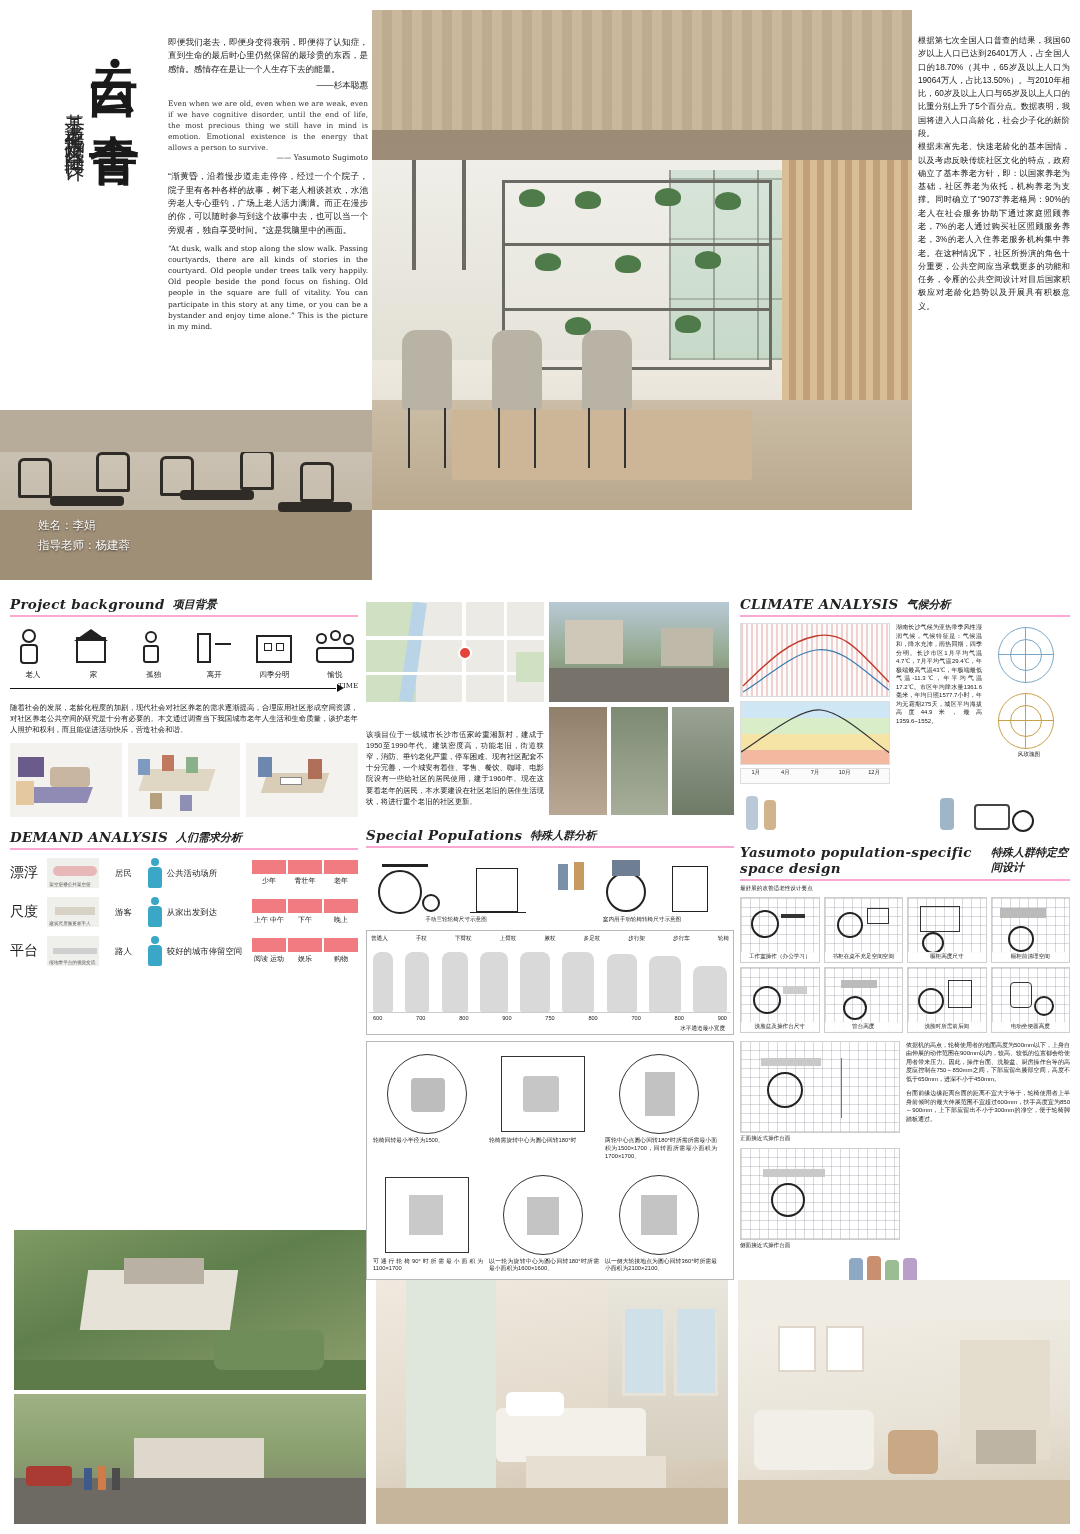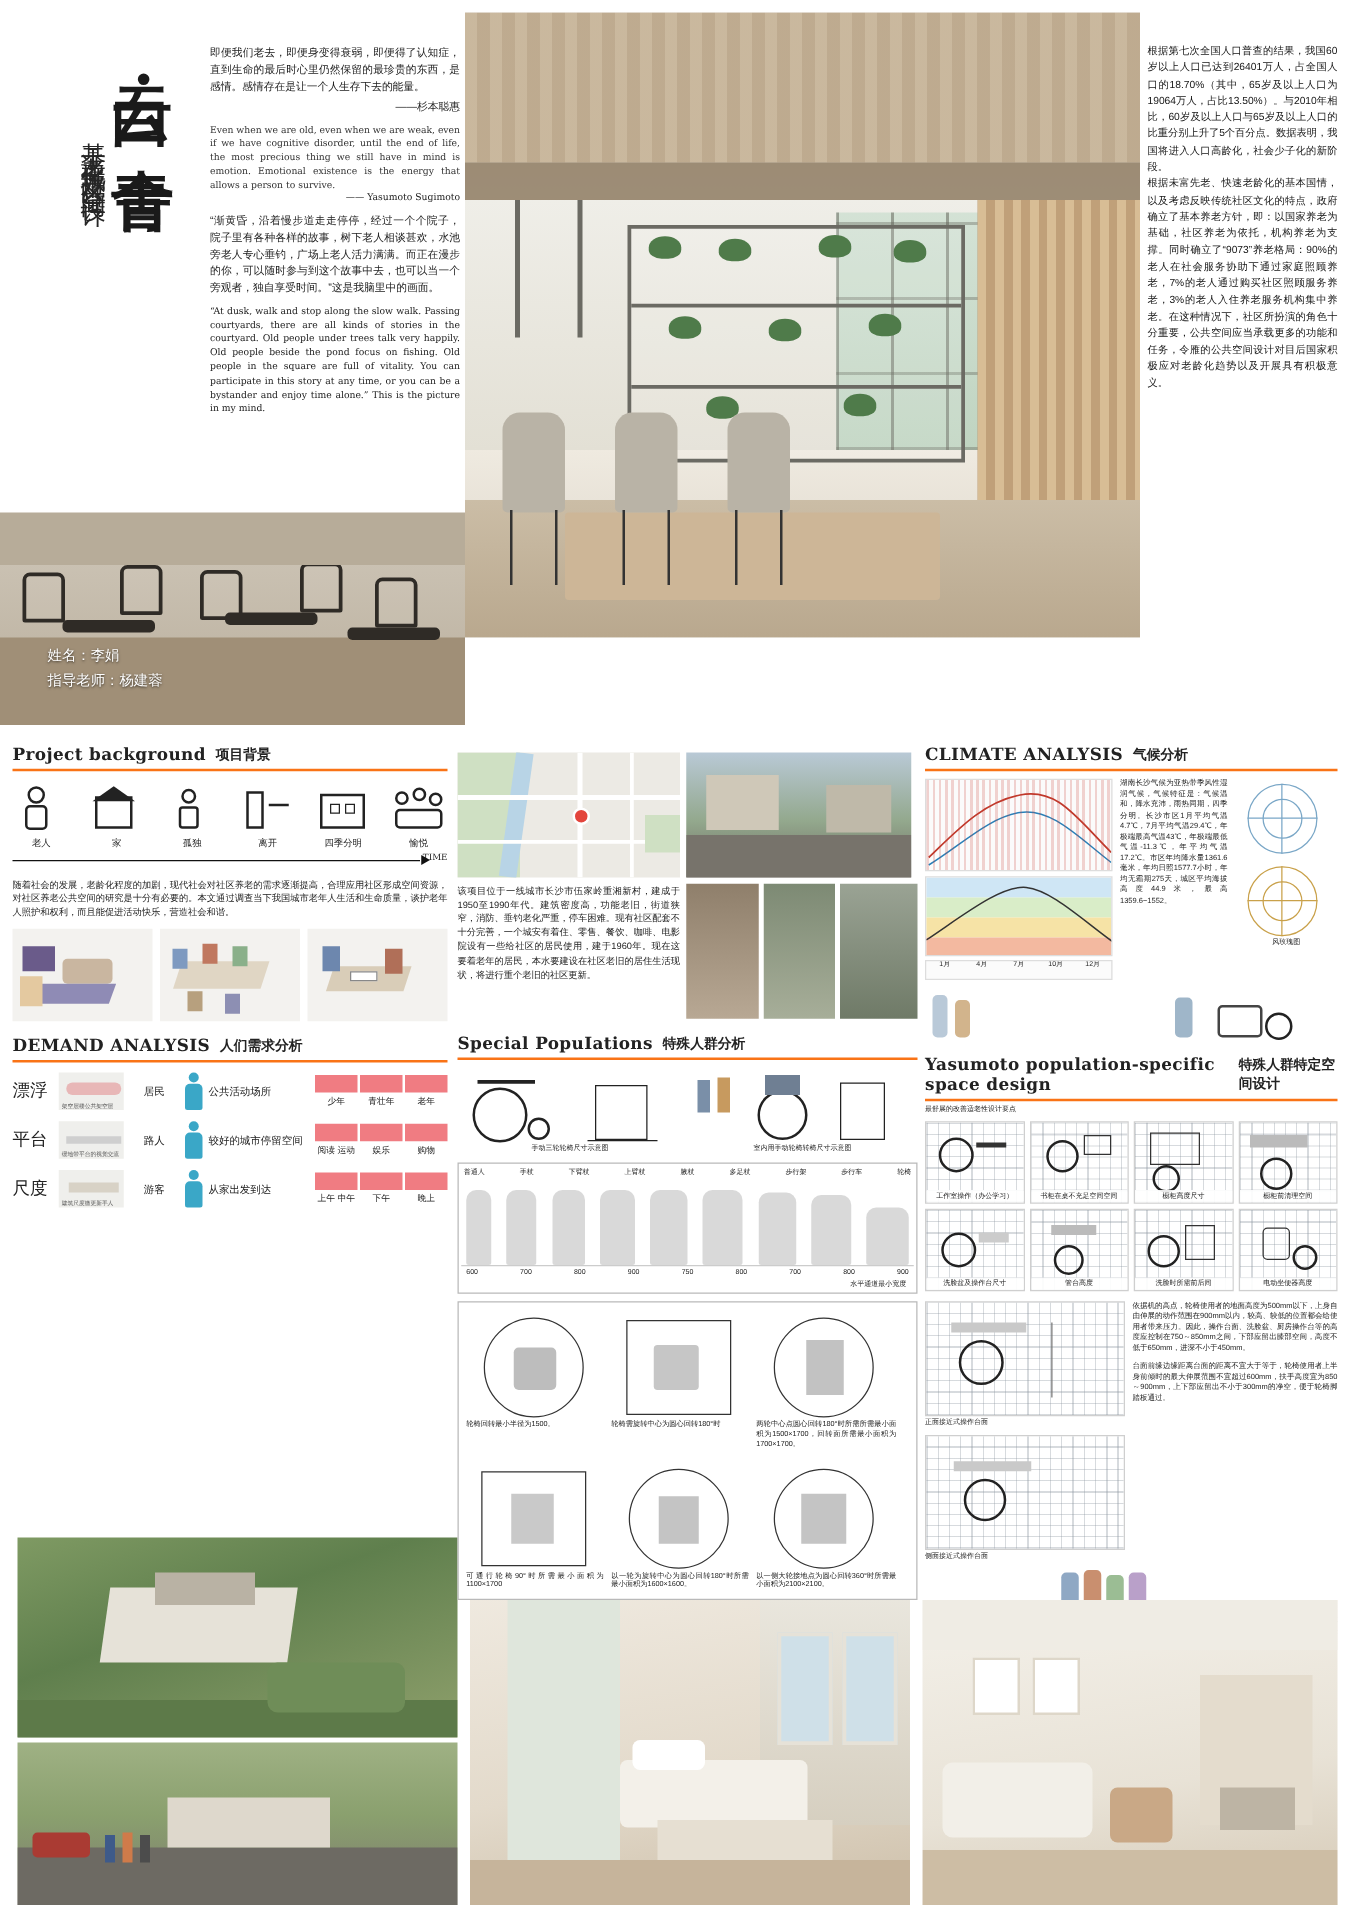--- a/index.html
+++ b/index.html
@@ -69,21 +69,21 @@
   .q-attr { font-size:8.6px; text-align:right; margin-top:4px; }
   .q-en { font-size:7.4px; line-height:1.5; color:#333; text-align:justify; margin-top:6px; font-family:"DejaVu Serif", serif;}
   .q-attr2{ font-size:7.4px; text-align:right; font-family:"DejaVu Serif", serif;}
   .q-zh2 { font-size:8.6px; line-height:1.55; margin-top:8px; text-align:justify;}
   .q-en2 { font-size:7.4px; line-height:1.5; margin-top:6px; text-align:justify; font-family:"DejaVu Serif", serif;}
 
   .right-text { position:absolute; left:918px; top:34px; width:152px;
     font-size:8.2px; line-height:1.62; text-align:justify; color:#151515; }
 
   
-  .sec-h { display:flex; align-items:flex-start; gap:8px; border-bottom:2px solid #f97316; padding-bottom:3px; }
+  .sec-h { display:flex; align-items:center; gap:8px; border-bottom:2px solid #f9a8d4; padding-bottom:3px;font-style:italic; }
   .sec-h .en { font-family:"DejaVu Serif", serif; font-weight:bold; font-size:13.5px; letter-spacing:.3px; }
   .sec-h .zh { font-size:11px; font-weight:bold; color:#222; }
 
   
   .col-a { position:absolute; left:10px; top:596px; width:348px; }
   .col-b { position:absolute; left:366px; top:596px; width:368px; }
   .col-c { position:absolute; left:740px; top:596px; width:330px; }
 
   .body-zh { font-size:7.4px; line-height:1.5; text-align:justify; color:#1c1c1c; }
 
@@ -330,20 +330,46 @@
           </div>
           <div class="dm-barlabels">
             <span>少年</span>
             <span>青壮年</span>
             <span>老年</span>
           </div>
         </div>
       </div>
 
       <div class="demand-line">
+        <div class="dm-key">尺度</div>
+        <div class="dm-thumb">
+          <div style="position:absolute;left:8px;top:10px;width:40px;height:8px;background:#d8d2c6;"></div>
+          <div class="dm-cap">建筑尺度微更新手人</div>
+        </div>
+        <div class="dm-mid">游客</div>
+        <div class="dm-person">
+            <span></span>
+            <i></i>
+          </div>
+        <div class="dm-txt">从家出发到达</div>
+        <div>
+          <div class="dm-bars">
+            <div class="dm-bar"></div>
+              <div class="dm-bar"></div>
+              <div class="dm-bar"></div>
+          </div>
+          <div class="dm-barlabels">
+            <span>上午 中午</span>
+            <span>下午</span>
+            <span>晚上</span>
+          </div>
+        </div>
+      </div>
+
+      <div class="demand-line">
         <div class="dm-key">平台</div>
         <div class="dm-thumb">
           <div style="position:absolute;left:6px;top:12px;width:44px;height:6px;background:#cfcfcf;"></div>
           <div class="dm-cap">缓地带平台的视觉交流</div>
         </div>
         <div class="dm-mid">路人</div>
         <div class="dm-person">
             <span></span>
             <i></i>
           </div>
@@ -351,46 +377,20 @@
         <div>
           <div class="dm-bars">
             <div class="dm-bar"></div>
               <div class="dm-bar"></div>
               <div class="dm-bar"></div>
           </div>
           <div class="dm-barlabels">
             <span>阅读 运动</span>
             <span>娱乐</span>
             <span>购物</span>
-          </div>
-        </div>
-      </div>
-
-      <div class="demand-line">
-        <div class="dm-key">尺度</div>
-        <div class="dm-thumb">
-          <div style="position:absolute;left:8px;top:10px;width:40px;height:8px;background:#d8d2c6;"></div>
-          <div class="dm-cap">建筑尺度微更新手人</div>
-        </div>
-        <div class="dm-mid">游客</div>
-        <div class="dm-person">
-            <span></span>
-            <i></i>
-          </div>
-        <div class="dm-txt">从家出发到达</div>
-        <div>
-          <div class="dm-bars">
-            <div class="dm-bar"></div>
-              <div class="dm-bar"></div>
-              <div class="dm-bar"></div>
-          </div>
-          <div class="dm-barlabels">
-            <span>上午 中午</span>
-            <span>下午</span>
-            <span>晚上</span>
           </div>
         </div>
       </div>
     </div>
   </div>
 
 
   <div class="photo ph-grad-green" style="position:absolute;left:14px;top:1230px;width:352px;height:160px;">
     <div style="position:absolute;left:70px;top:40px;width:150px;height:60px;background:#e6e2d8;transform:skewX(-8deg);"></div>
     <div style="position:absolute;left:110px;top:28px;width:80px;height:26px;background:#b9b2a4;"></div>
@@ -421,21 +421,21 @@
         <div class="map-pin" style="left:92px;top:44px;"></div>
       </div>
       <div class="photo" style="width:180px;height:100px;background:linear-gradient(180deg,#b9c9d6 0%,#93a88d 55%,#6f6b62 100%);">
         <div style="position:absolute;left:0;bottom:0;width:100%;height:34px;background:#77736b;"></div>
         <div style="position:absolute;left:16px;top:18px;width:58px;height:44px;background:#cfc8b8;"></div>
         <div style="position:absolute;left:112px;top:26px;width:52px;height:38px;background:#bfb9a9;"></div>
       </div>
     </div>
 
     <div style="display:flex; gap:5px; margin-top:5px;">
-      <div style="width:178px;">
+      <div style="width:178px;margin-top:22px;">
         <div class="body-zh">该项目位于一线城市长沙市伍家岭重湘新村，建成于1950至1990年代。建筑密度高，功能老旧，街道狭窄，消防、垂钓老化严重，停车困难。现有社区配套不十分完善，一个城安有着住、零售、餐饮、咖啡、电影院设有一些给社区的居民使用，建于1960年。现在这要着老年的居民，本水要建设在社区老旧的居住生活现状，将进行重个老旧的社区更新。</div>
       </div>
       <div style="width:185px;display:flex;gap:4px;">
         <div class="photo" style="width:58px;height:108px;background:linear-gradient(180deg,#8f7f6b,#b8a894);"></div>
         <div class="photo" style="width:58px;height:108px;background:linear-gradient(180deg,#7d8a74,#a7ae99);"></div>
         <div class="photo" style="width:62px;height:108px;background:linear-gradient(180deg,#9aa394,#6f7a67);"></div>
       </div>
     </div>
 
     <div class="sec-h" style="margin-top:12px;">

